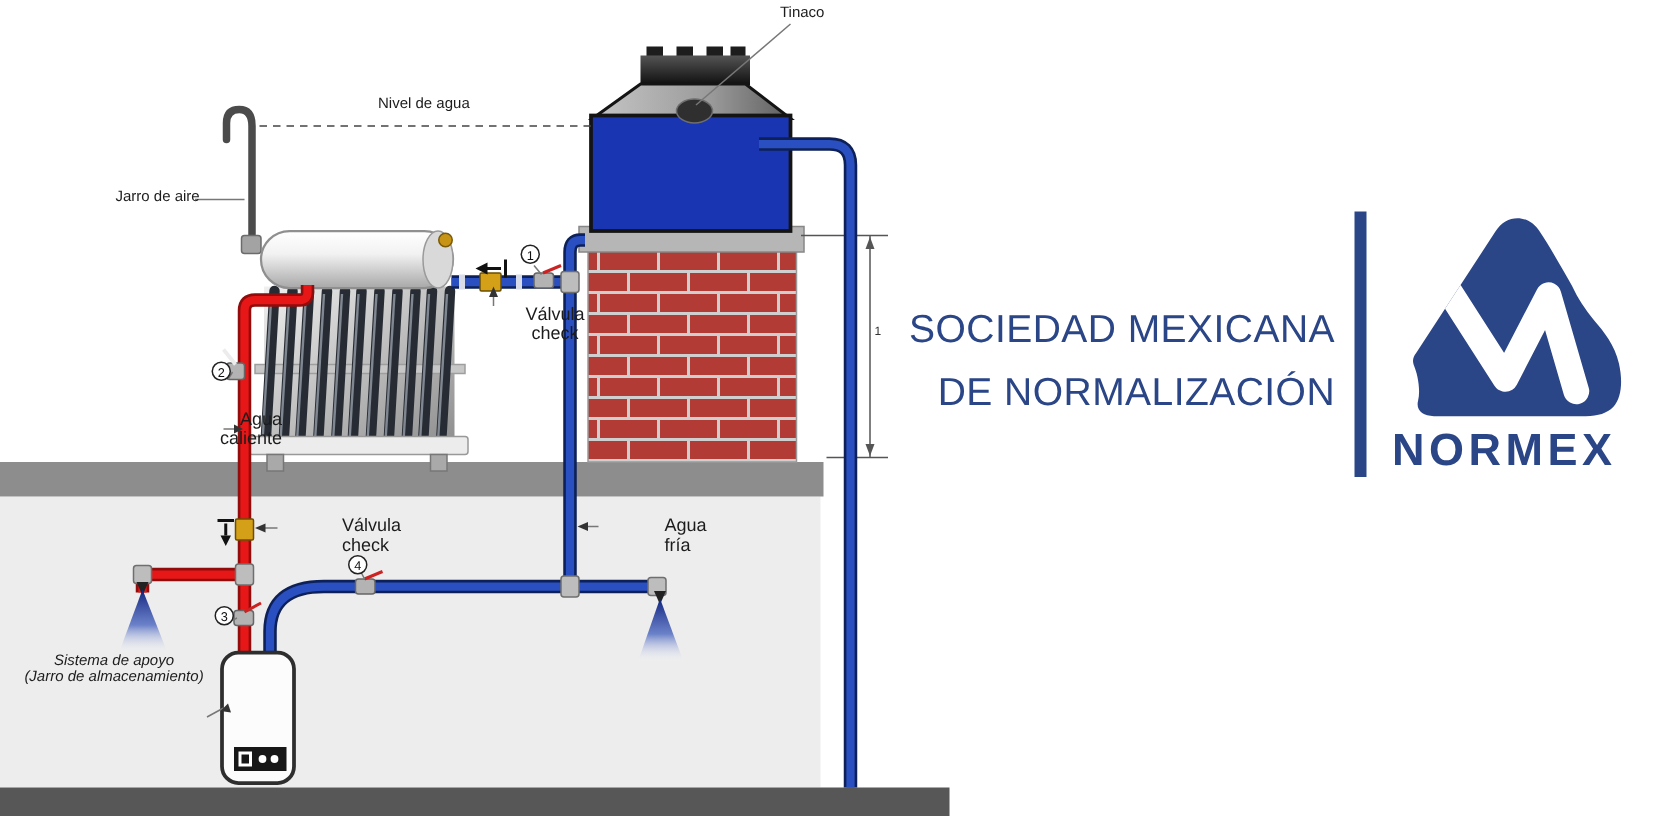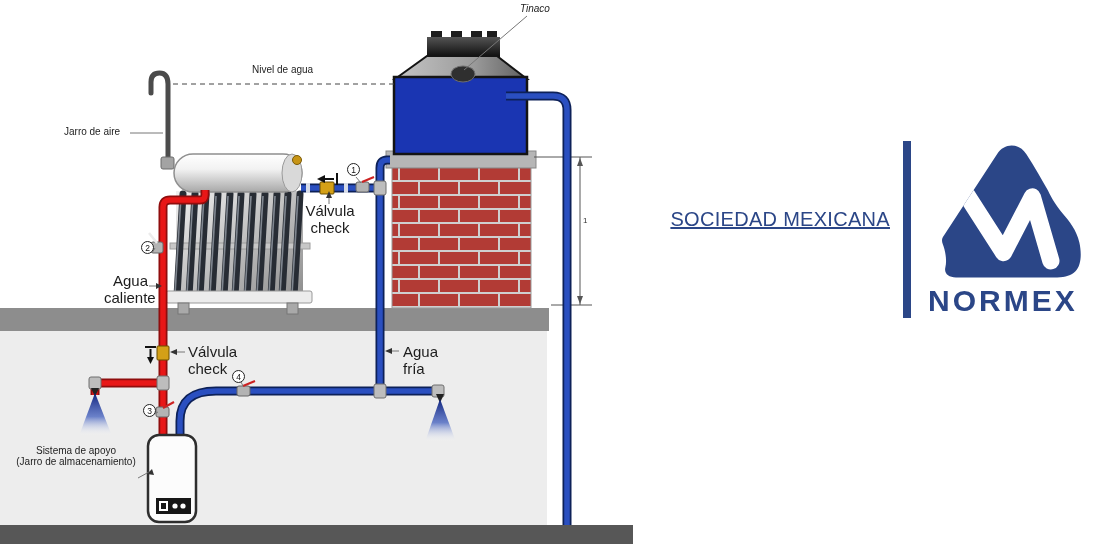--- a/index.html
+++ b/index.html
@@ -5,28 +5,28 @@
 <style>
   html,body{margin:0;padding:0;background:#fff;}
   #stage{position:relative;width:1103px;height:550px;background:#fff;overflow:hidden;
          font-family:"Liberation Sans",sans-serif;}
   svg{display:block;}
   .po{fill:none;stroke:#0d2158;stroke-width:9;}
   .pi{fill:none;stroke:#2a4fc0;stroke-width:5.5;}
   .ro{fill:none;stroke:#8f0d0d;stroke-width:9;}
   .ri{fill:none;stroke:#e81717;stroke-width:5.5;}
   .lbl{position:absolute;font-size:10px;color:#1c1c1c;line-height:1.12;white-space:nowrap;}
-  .lbl.small{font-size:15px;}
+  .lbl.small{font-size:12px;padding-left:40px;}
   .lbl.center{text-align:center;}
   .lbl.right{text-align:right;}
   .marker{position:absolute;width:13px;height:13px;border:1.2px solid #222;border-radius:50%;
           background:#fff;font-size:8.5px;line-height:13px;text-align:center;color:#111;
           box-sizing:border-box;}
   #brand-lines{position:absolute;left:555px;top:199px;width:335px;text-align:right;
-               font-size:20px;line-height:41.5px;letter-spacing:0.3px;color:#2b4687;text-decoration:underline;}
+               font-size:26px;line-height:41.5px;letter-spacing:0.3px;color:#2b4687;}
   #brand-bar{position:absolute;left:903px;top:141px;width:8px;height:177px;background:#2b4687;}
   #normex-word{position:absolute;left:928px;top:284px;width:166px;text-align:left;
                font-size:30px;font-weight:bold;letter-spacing:3px;color:#2b4687;}
   #dim-label{position:absolute;left:583px;top:216px;font-size:8px;color:#333;}
 </style>
 </head>
 <body>
 
 <div id="stage">
 
@@ -223,23 +223,23 @@
     </g>
     <g fill="#333">
       <polygon points="326,198 332,198 329,191"></polygon>
       <polygon points="156,283 156,289 162,286"></polygon>
       <polygon points="177,349 177,355 170,352"></polygon>
       <polygon points="392,348 392,354 385,351"></polygon>
       <polygon points="147,474 152,469 154,475"></polygon>
     </g>
   </svg>
 
-  <div class="lbl" style="left:520px;top:3px;font-style:italic;">Tinaco</div>
+  <div class="lbl" style="left:520px;top:3px;">Tinaco</div>
   <div class="lbl" style="left:252px;top:64px;text-align:center;">Nivel de agua</div>
-  <div class="lbl" style="left:64px;top:126px;">Jarro de aire</div>
+  <div class="lbl" style="left:77px;top:126px;">Jarro de aire</div>
 
   <div class="lbl small center" style="left:303px;top:203px;width:54px;">
     <div>Válvula</div>
     <div>check</div>
   </div>
 
   <div class="lbl small right" style="left:104px;top:273px;width:44px;">
     <div>Agua</div>
     <div>caliente</div>
   </div>
@@ -247,34 +247,35 @@
   <div class="lbl small" style="left:188px;top:344px;">
     <div>Válvula</div>
     <div>check</div>
   </div>
 
   <div class="lbl small" style="left:403px;top:344px;">
     <div>Agua</div>
     <div>fría</div>
   </div>
 
-  <div class="lbl center" style="left:8px;top:445px;width:136px;white-space:normal;">
+  <div class="lbl center" style="left:8px;top:435px;width:136px;white-space:normal;font-style:italic;">
     <div>Sistema de apoyo</div>
     <div>(Jarro de almacenamiento)</div>
   </div>
 
   <div id="dim-label">1</div>
 
   <div class="marker" style="left:347px;top:163px;">1</div>
   <div class="marker" style="left:141px;top:241px;">2</div>
   <div class="marker" style="left:143px;top:404px;">3</div>
   <div class="marker" style="left:232px;top:370px;">4</div>
 
   <div id="brand-lines">
     <div>SOCIEDAD MEXICANA</div>
+    <div>DE NORMALIZACIÓN</div>
   </div>
 
   <div id="brand-bar"></div>
 
   <svg width="153" height="140" viewBox="45 10 470 438" style="position:absolute;left:936px;top:140px;">
     <defs>
       <clipPath id="logoClip">
         <path d="M 232 54 C 254 18 300 18 323 54 C 350 95 372 135 391 168
                  C 404 196 418 216 437 240 C 458 264 480 292 489 330
                  C 497 366 495 402 477 421 C 464 434 446 440 420 440

